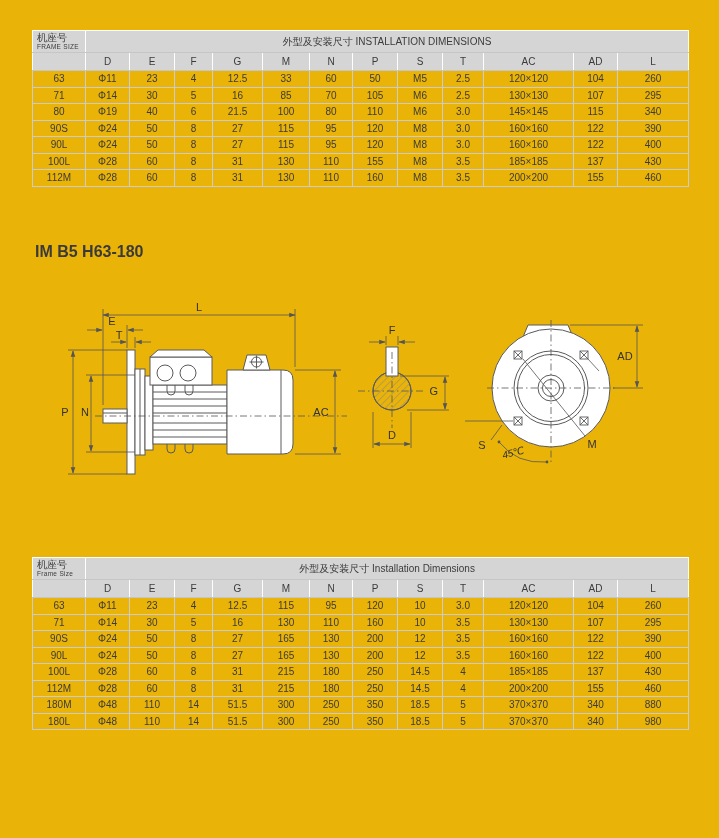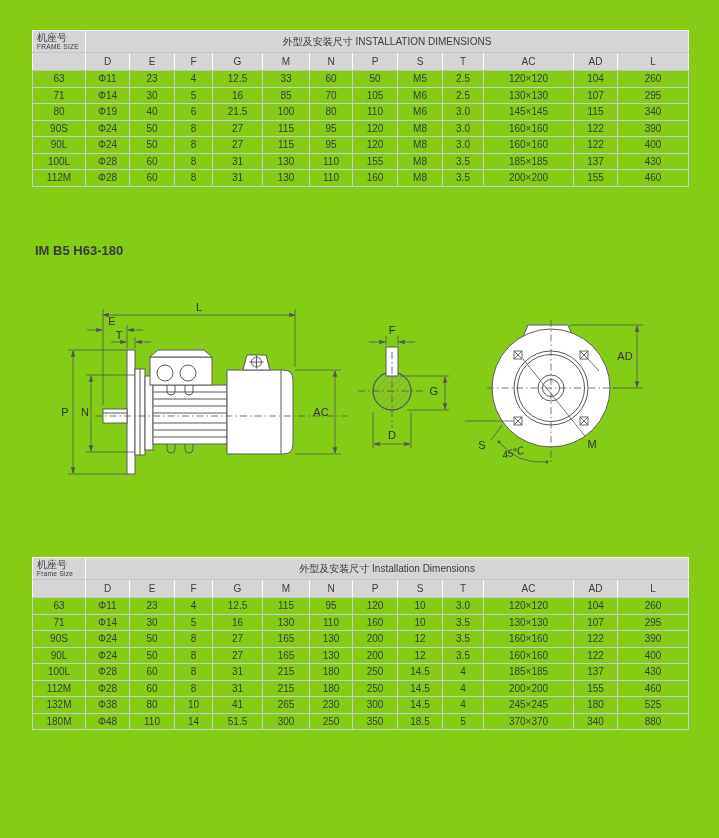--- a/index.html
+++ b/index.html
@@ -1,30 +1,30 @@
 <!DOCTYPE html>
 <html><head>
 <meta charset="utf-8">
 <style>
   html,body{margin:0;padding:0;background:#ffffff;}
-  .page{position:relative;width:719px;height:838px;background:#84cc16;overflow:hidden;
+  .page{position:relative;width:719px;height:838px;background:#eab308;overflow:hidden;
         font-family:"Liberation Sans","DejaVu Sans",sans-serif;}
   table.tbl{position:absolute;left:32px;border-collapse:collapse;table-layout:fixed;width:656px;}
   #table1{top:30px;}
   #table2{top:557px;}
   .tbl th{background:#d5d5d5;border:1px solid #ffffff;border-bottom-color:#c6c6c6;
           font-weight:normal;color:#3b3b3b;padding:0;}
   .tbl tr.hr1 th{height:21px;font-size:10px;}
   .tbl tr.hr2 th{height:17px;font-size:10px;}
   .tbl th.frame-cell{text-align:left;padding-left:4px;line-height:1;}
   .frame-cell .cn{font-size:10px;}
   .frame-cell .en{font-size:6.5px;letter-spacing:.3px;margin-top:1px;}
   .tbl td{border:1px solid #cccccc;text-align:center;font-size:10px;color:#3b3b3b;
           height:15.5px;padding:0;line-height:15px;}
-  .section-title{position:absolute;left:35px;top:243px;font-size:13px;font-weight:bold;color:#3a3a3a;}
+  .section-title{position:absolute;left:35px;top:243px;font-size:16px;font-weight:bold;color:#3a3a3a;}
   .diagram{position:absolute;left:55px;top:292px;}
   .diagram text{font-family:"Liberation Sans","DejaVu Sans",sans-serif;font-size:11px;fill:#333;stroke:none;}
   .diagram text.ang{font-size:10px;font-style:italic;}
 </style>
 </head>
 <body>
 
 <div class="page">
 
   <table class="tbl" id="table1">
@@ -450,45 +450,45 @@
           <td>215</td>
           <td>180</td>
           <td>250</td>
           <td>14.5</td>
           <td>4</td>
           <td>200×200</td>
           <td>155</td>
           <td>460</td>
         </tr>
         <tr>
-          <td>132M</td>
-          <td>Φ38</td>
-          <td>80</td>
-          <td>10</td>
-          <td>41</td>
-          <td>265</td>
-          <td>230</td>
-          <td>300</td>
-          <td>14.5</td>
-          <td>4</td>
-          <td>245×245</td>
-          <td>180</td>
-          <td>525</td>
-        </tr>
-        <tr>
           <td>180M</td>
           <td>Φ48</td>
           <td>110</td>
           <td>14</td>
           <td>51.5</td>
           <td>300</td>
           <td>250</td>
           <td>350</td>
           <td>18.5</td>
           <td>5</td>
           <td>370×370</td>
           <td>340</td>
           <td>880</td>
         </tr>
+        <tr>
+          <td>180L</td>
+          <td>Φ48</td>
+          <td>110</td>
+          <td>14</td>
+          <td>51.5</td>
+          <td>300</td>
+          <td>250</td>
+          <td>350</td>
+          <td>18.5</td>
+          <td>5</td>
+          <td>370×370</td>
+          <td>340</td>
+          <td>980</td>
+        </tr>
       </tbody>
     </table>
 
 </div>
 
 </body></html>

